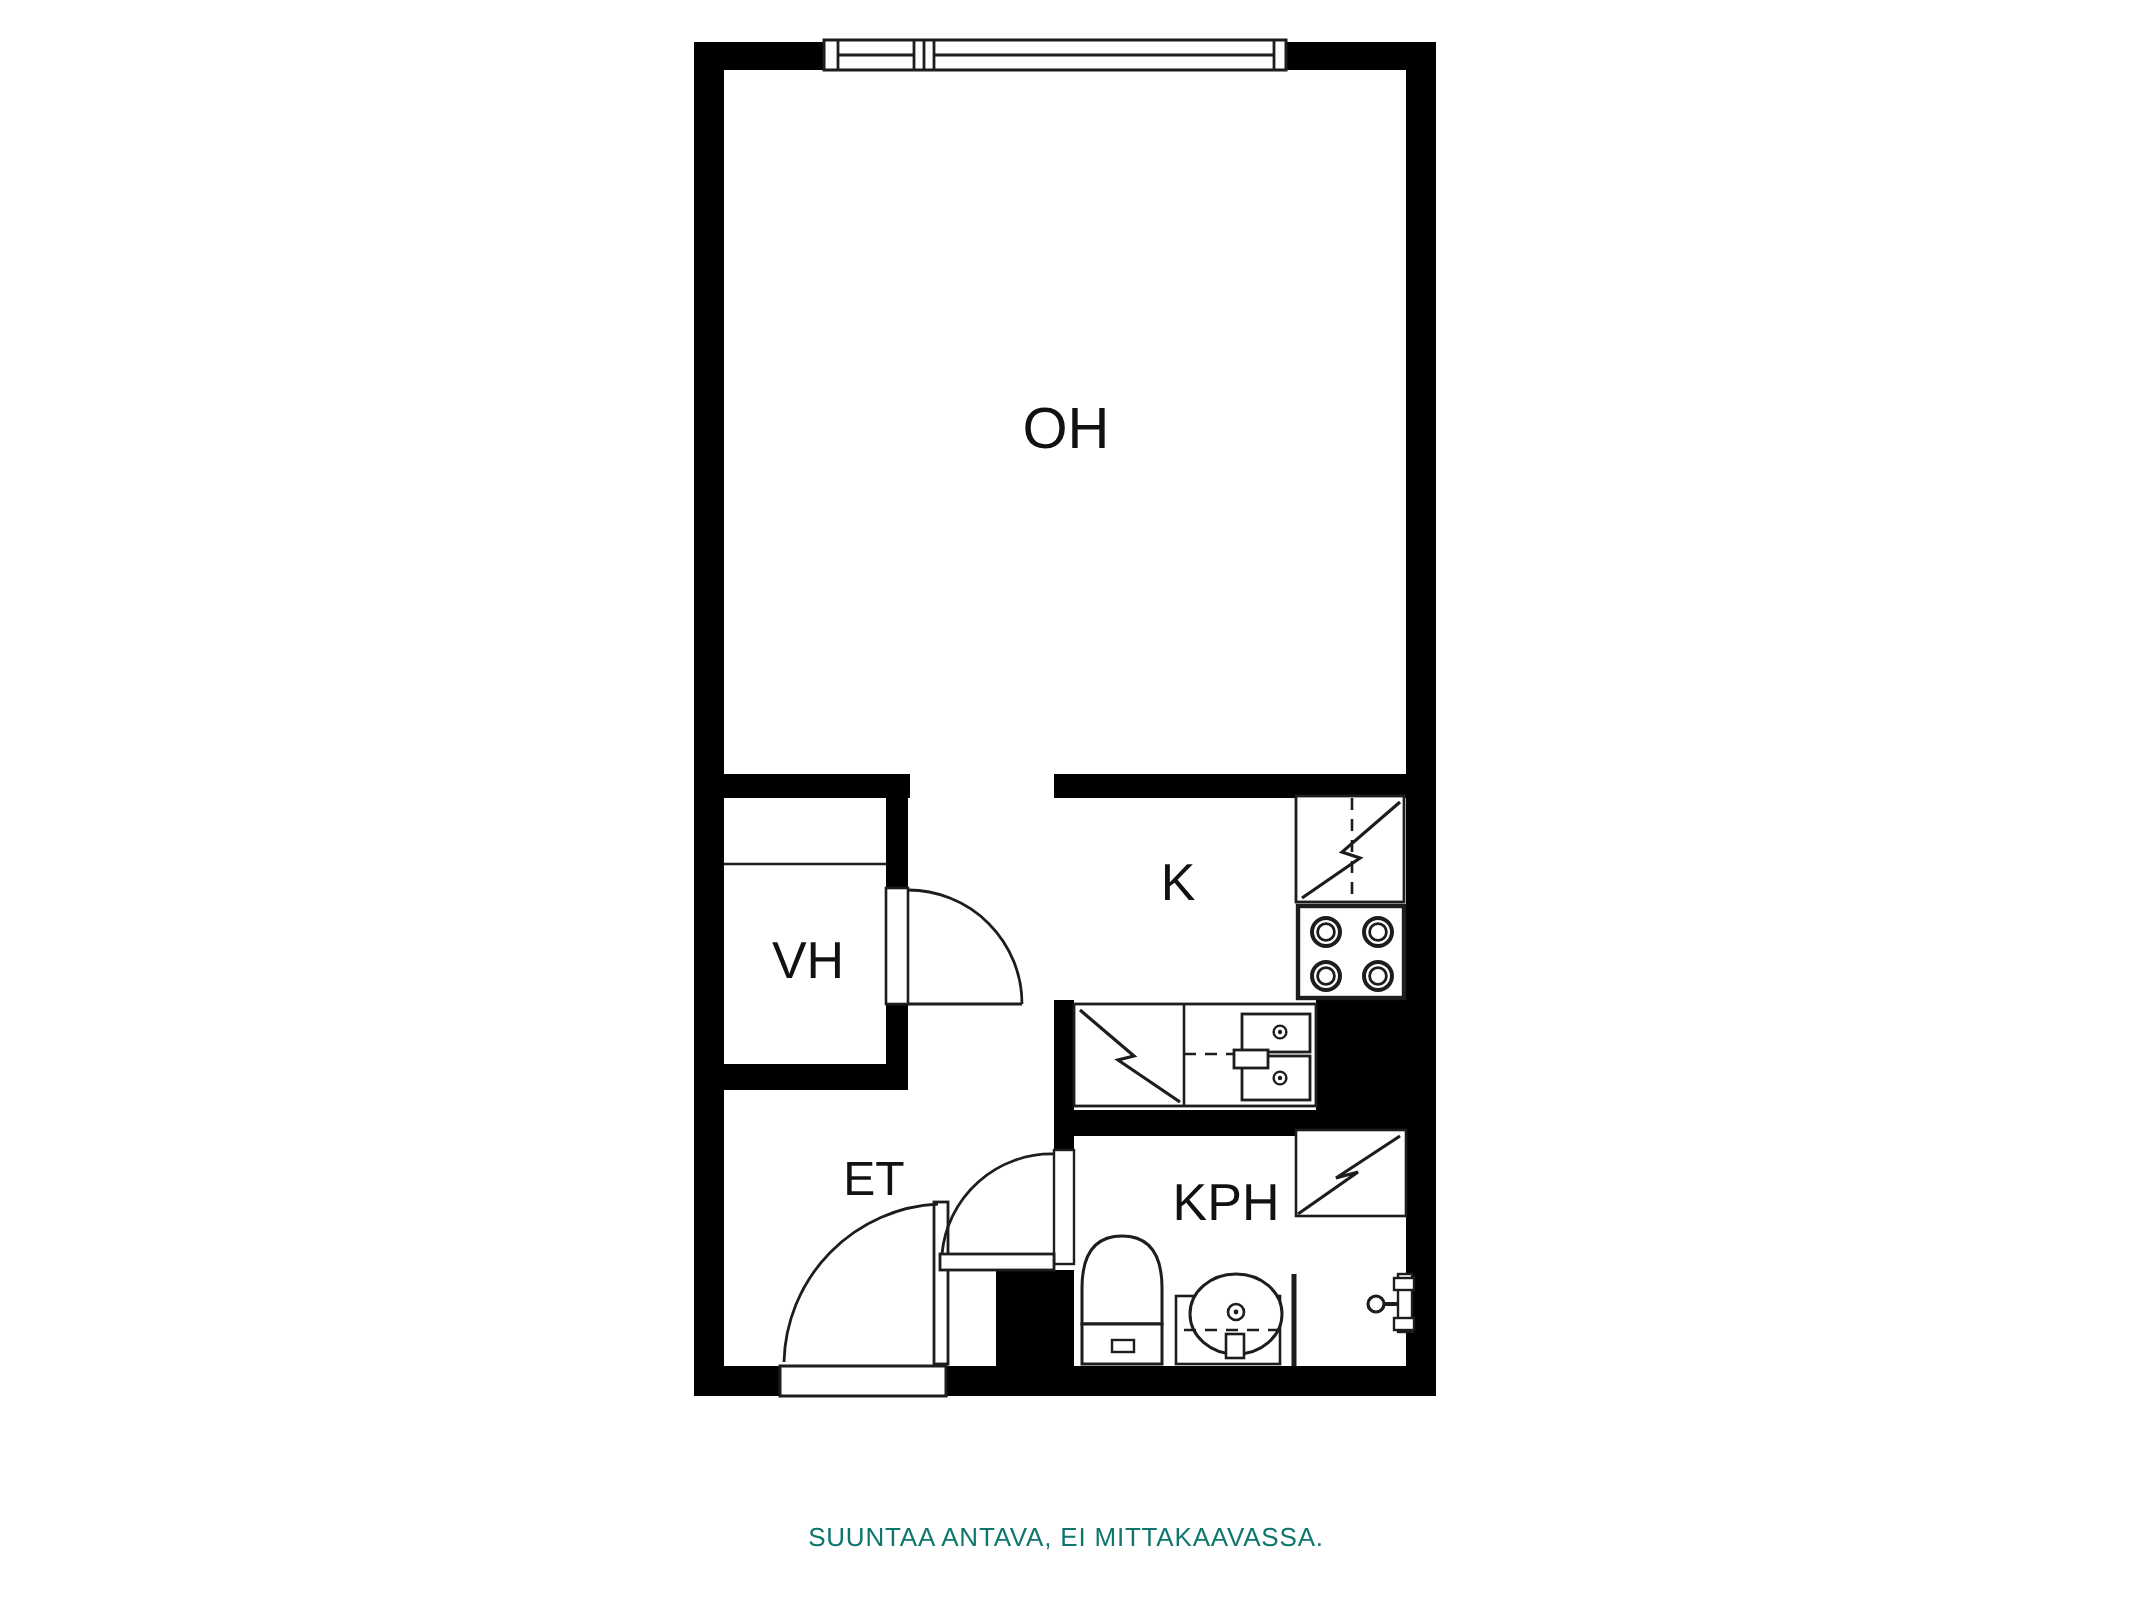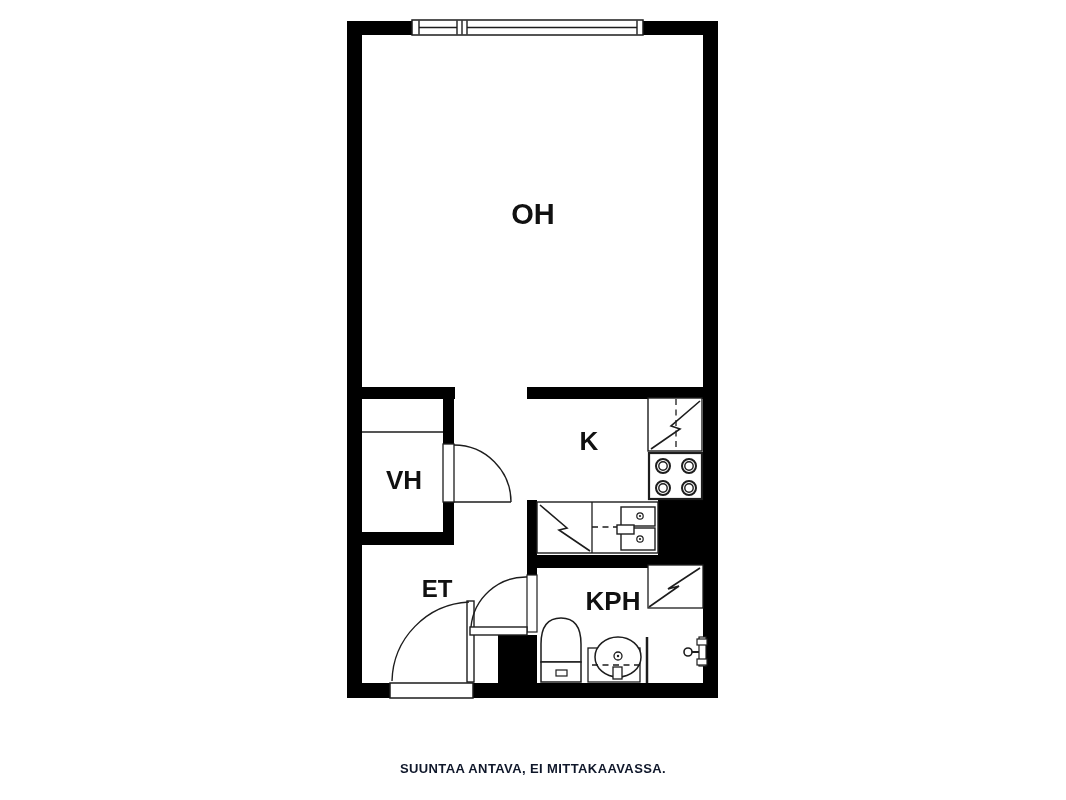--- a/index.html
+++ b/index.html
@@ -1,20 +1,20 @@
 <!DOCTYPE html>
 <html><head>
 <meta charset="utf-8">
 <style>
   html,body{margin:0;padding:0;background:#ffffff;}
   .page{position:relative;width:1066px;height:800px;background:#ffffff;overflow:hidden;
-        font-family:"Liberation Sans",sans-serif;font-weight:bold;}
+        font-family:"Liberation Sans",sans-serif;}
   .plan-svg{position:absolute;left:0;top:0;width:1066px;height:800px;display:block;}
   .caption{position:absolute;left:0;top:761px;width:100%;text-align:center;
-           font-size:13px;letter-spacing:.4px;color:#0f172a;}
+           font-size:13px;letter-spacing:.4px;color:#0f766e;}
 </style>
 </head>
 <body>
 
 <div class="page">
   <svg class="plan-svg" viewBox="0 0 1066 800" xmlns="http://www.w3.org/2000/svg">
       <rect x="347" y="21" width="15" height="677" fill="#000000"></rect>
       <rect x="347" y="21" width="65" height="14" fill="#000000"></rect>
       <rect x="643" y="21" width="75" height="14" fill="#000000"></rect>
       <rect x="703" y="21" width="15" height="677" fill="#000000"></rect>

